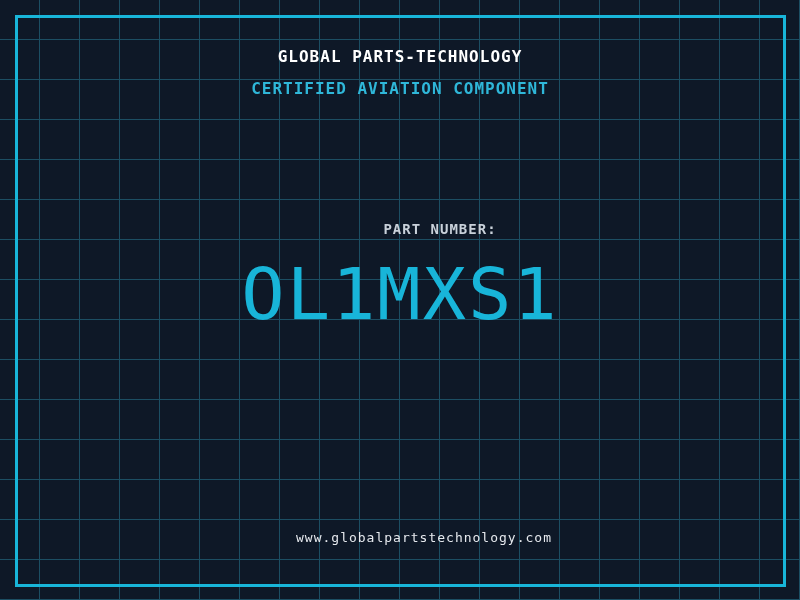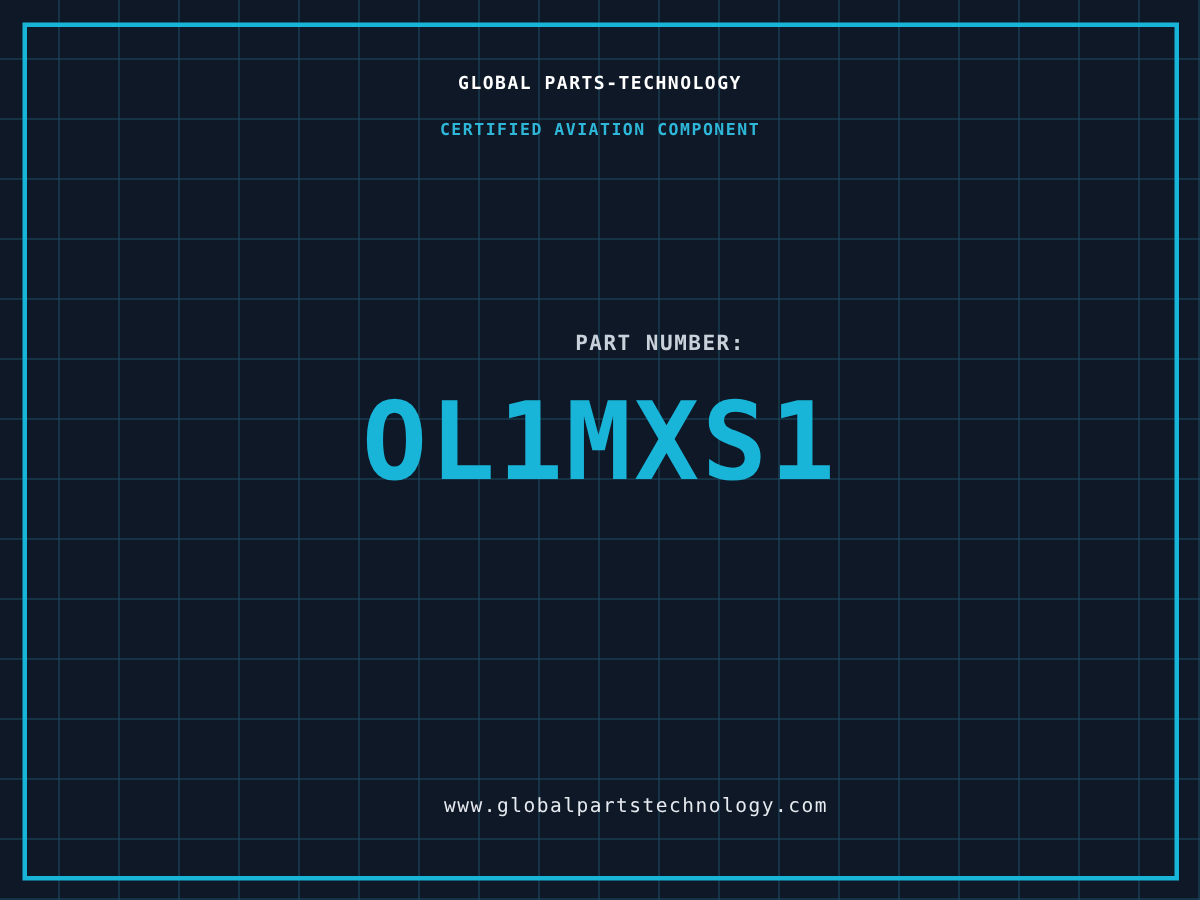--- a/index.html
+++ b/index.html
@@ -32,44 +32,44 @@
   .txt {
     position: absolute;
     left: 0;
     width: 800px;
     text-align: center;
     line-height: 1;
     white-space: pre;
   }
   .title {
     top: 49px;
-    font-size: 12px;
+    font-size: 16px;
     font-weight: bold;
     letter-spacing: 1px;
     color: #ffffff;
   }
   .subtitle {
     top: 81px;
-    font-size: 11px;
+    font-size: 16px;
     font-weight: bold;
     letter-spacing: 1px;
     color: #2fb7d9;
   }
   .part-label {
     top: 222px;
     font-size: 14px;
     font-weight: bold;
     letter-spacing: 1px;
     color: #c9d1da;
     margin-left: 40px;
   }
   .part-number {
     top: 258px;
     font-size: 72px;
-    font-weight: bold;
+    font-weight: normal;
     letter-spacing: 2px;
     color: #18b5d9;
   }
   .footer-url {
     top: 531px;
     font-size: 13px;
     letter-spacing: 1px;
     color: #e6e9ee;
     padding-left: 24px;
   }

